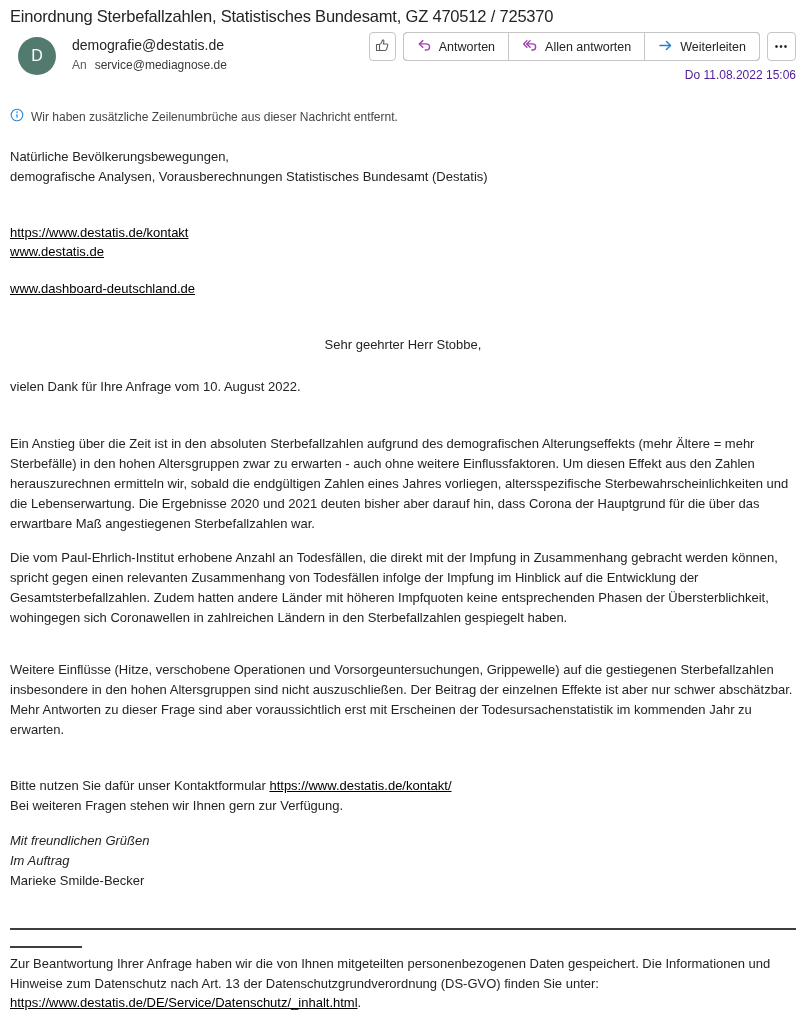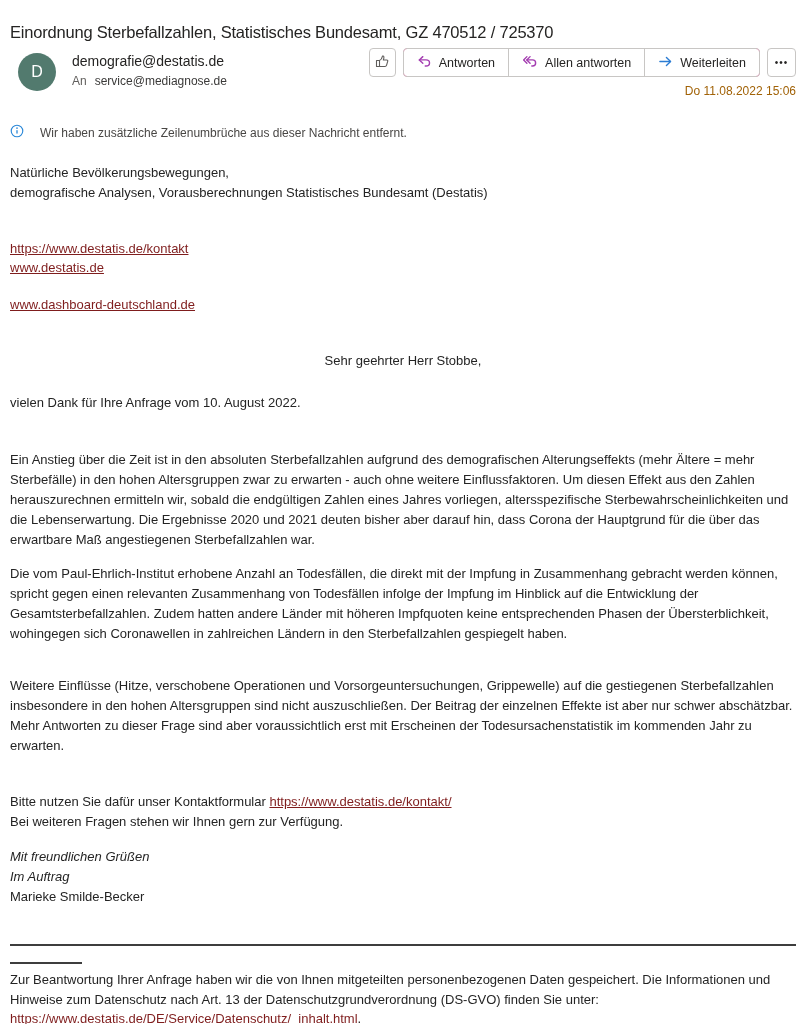--- a/index.html
+++ b/index.html
@@ -2,21 +2,21 @@
 <html><head>
 <meta charset="utf-8">
 <style>
   * { box-sizing: border-box; margin: 0; padding: 0; }
   html, body { background: #ffffff; }
   body {
     width: 806px; height: 1024px; overflow: hidden;
     font-family: "Liberation Sans", sans-serif;
     color: #242424;
   }
-  .page { position: relative; width: 806px; height: 1024px; padding: 16px 10px; overflow: hidden; }
+  .page { position: relative; width: 806px; height: 1024px; padding: 0 10px; overflow: hidden; }
 
   
   .subject {
     padding-top: 7px; font-size: 16.5px; font-weight: 400; color: #252423;
     letter-spacing: -0.2px;
   }
   .header { position: relative; margin-top: 9px; height: 58px; }
   .avatar {
     position: absolute; left: 8px; top: 2px; width: 38px; height: 38px;
     border-radius: 50%; background: #527a6e; color: #ffffff;
@@ -39,29 +39,29 @@
     display: flex; align-items: center; gap: 7px; padding: 0 13px;
     font-size: 12.5px; color: #252423; background: #fff; border: none;
     border-right: 1px solid #c8c6c4; cursor: pointer; font-family: inherit;
   }
   .btn:last-child { border-right: none; }
   .more-btn {
     height: 29px; width: 29px; border: 1px solid #c8c6c4; border-radius: 4px; background: #fff;
     font-size: 10px; letter-spacing: 1px; color: #252423; display: flex; align-items: center;
     justify-content: center; cursor: pointer; font-family: inherit;
   }
-  .timestamp { position: absolute; right: 0; top: 33px; font-size: 12px; color: #a16207; }
+  .timestamp { position: absolute; right: 0; top: 33px; font-size: 12px; color: #4c1d95; }
 
   
-  .notice { margin-top: 15px; display: flex; align-items: center; gap: 16px; font-size: 12px; color: #484644; }
+  .notice { margin-top: 15px; display: flex; align-items: center; gap: 7px; font-size: 12px; color: #484644; }
 
   
   .mailbody { font-size: 13px; line-height: 20px; color: #242424; }
   .pre { white-space: pre-line; }
-  a.lnk { color: #7f1d1d; text-decoration: underline; cursor: pointer; }
+  a.lnk { color: #000000; text-decoration: underline; cursor: pointer; }
   .linkline { display: block; width: fit-content; line-height: 19px; }
 
   .b-intro      { margin-top: 22px; }
   .b-links      { margin-top: 36px; }
   .b-link3      { margin-top: 18px; }
   .b-salut      { margin-top: 37px; text-align: center; }
   .b-thanks     { margin-top: 22px; }
   .b-para1      { margin-top: 37px; }
   .b-para2      { margin-top: 14px; }
   .b-para3      { margin-top: 32px; }

